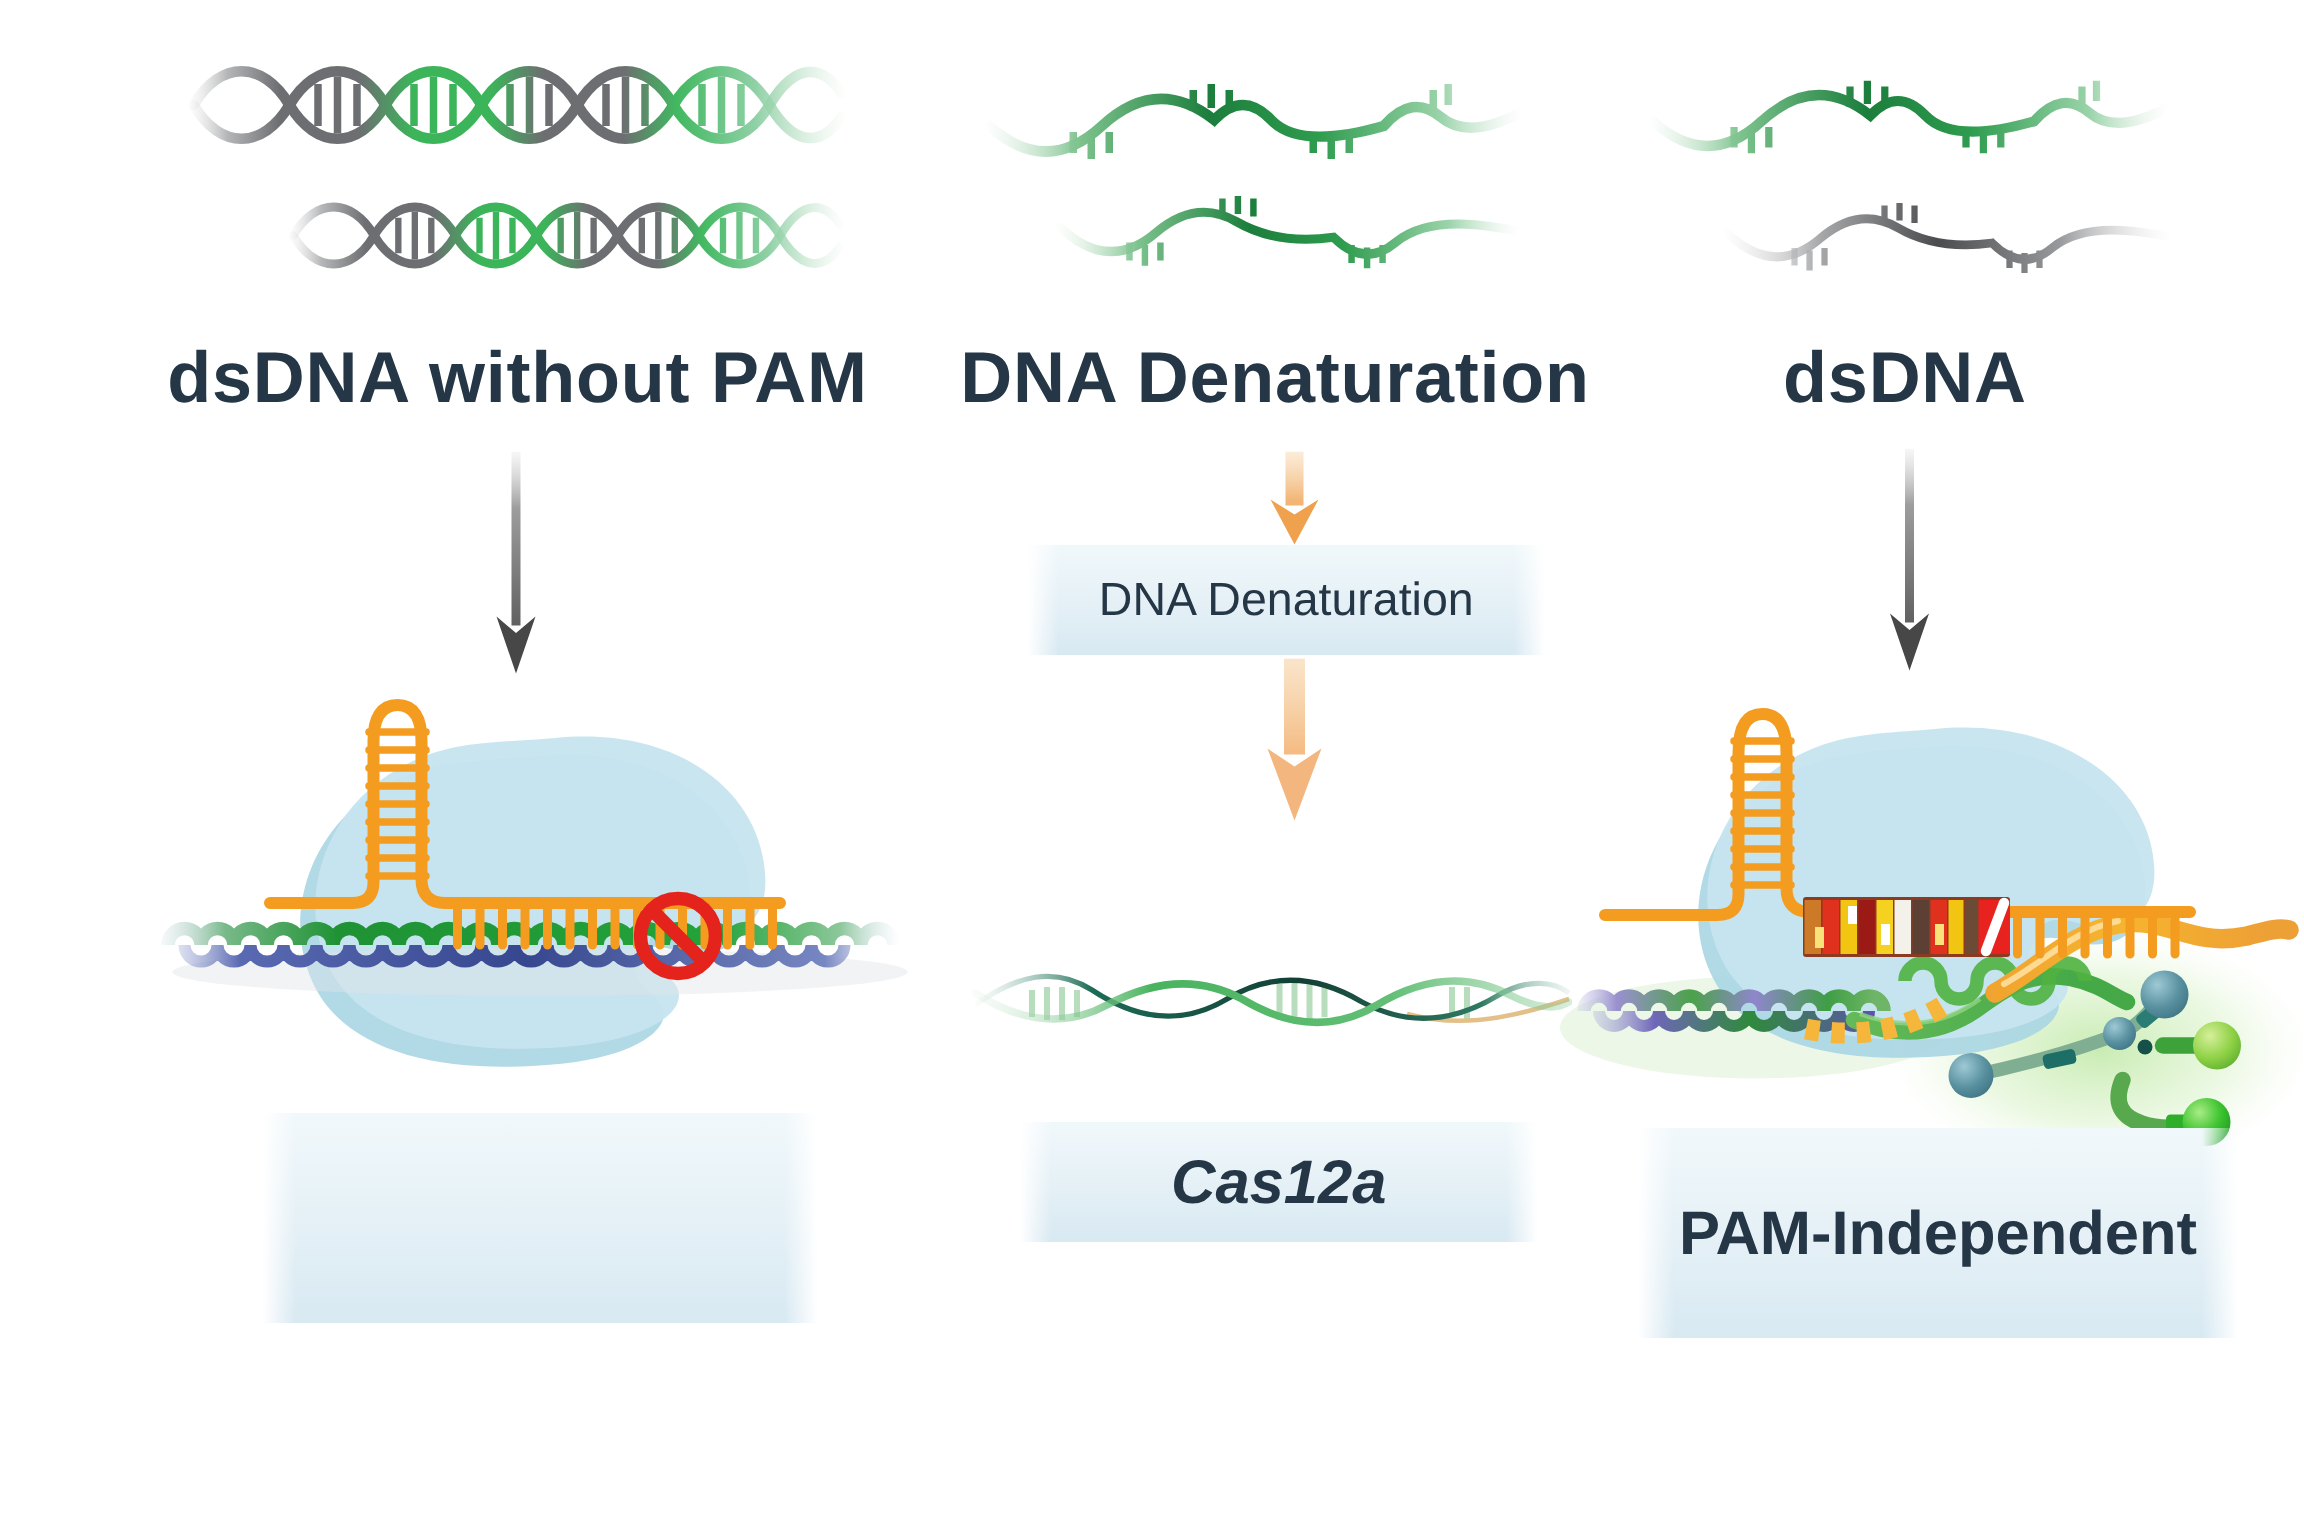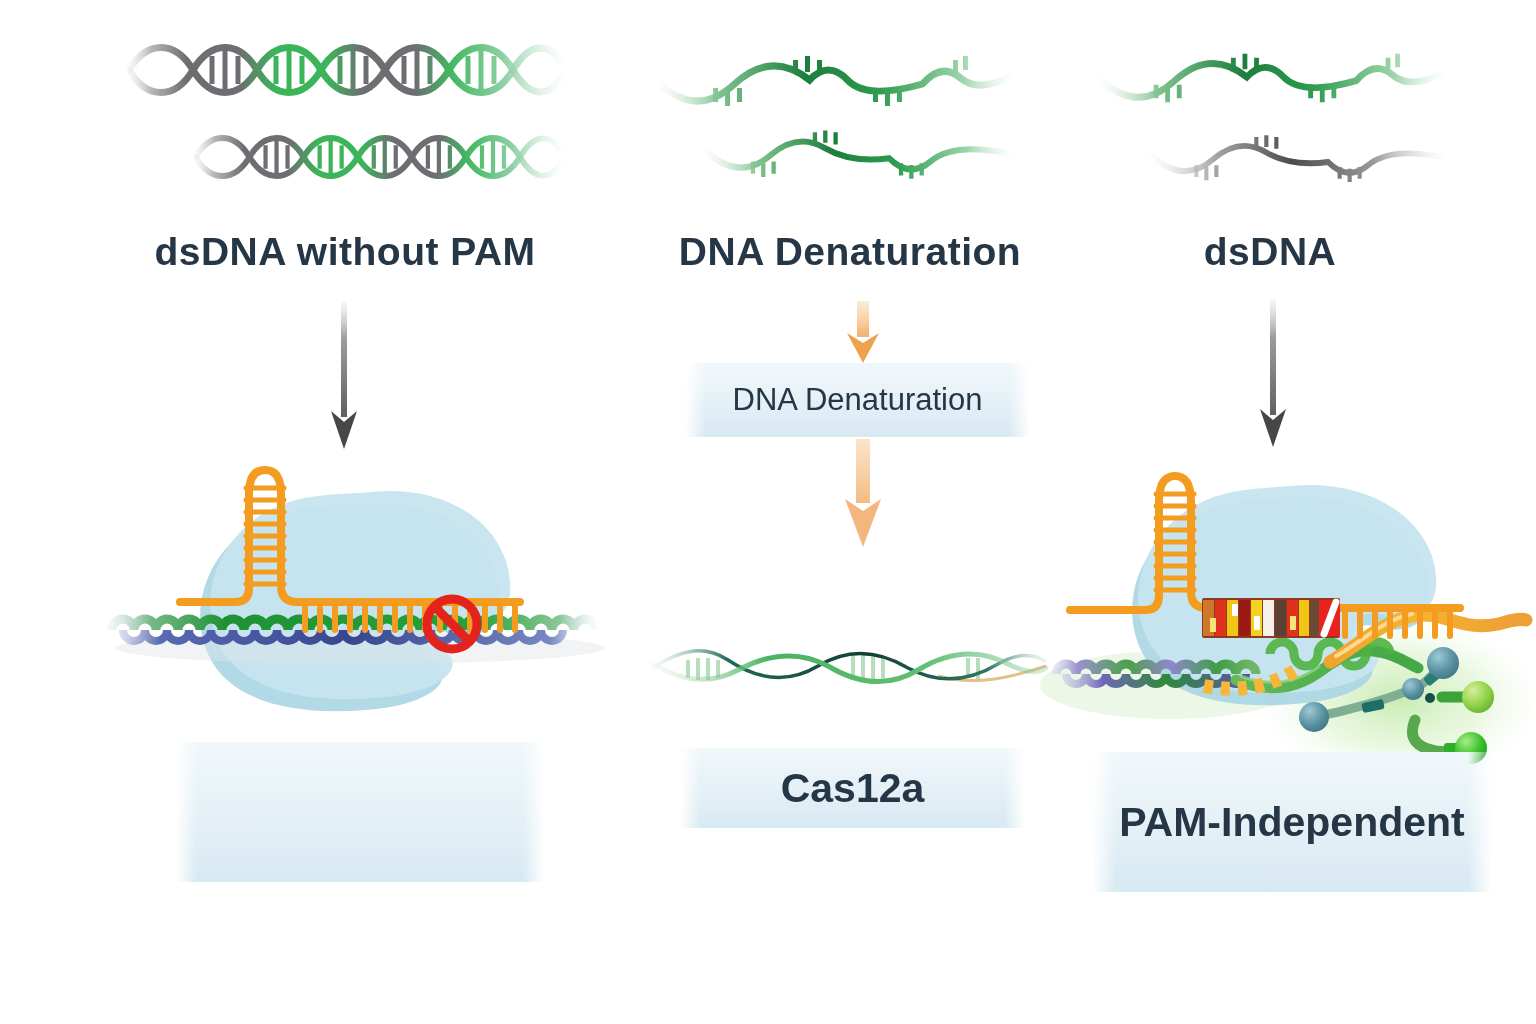--- a/index.html
+++ b/index.html
@@ -8,21 +8,21 @@
     --box-bot:#d8e9f2;
   }
   html,body{margin:0;padding:0;background:#ffffff;}
   .canvas{
     position:relative;width:1536px;height:1024px;background:#ffffff;overflow:hidden;
     font-family:"Liberation Sans", sans-serif;color:var(--text);
   }
   .abs{position:absolute;}
   .top-label{
     position:absolute;display:flex;align-items:center;justify-content:center;
-    font-size:39px;font-weight:600;letter-spacing:.5px;color:var(--text);
+    font-size:48px;font-weight:600;letter-spacing:.5px;color:var(--text);
   }
   .label-box{
     position:absolute;display:flex;flex-direction:column;align-items:center;justify-content:center;
     background:linear-gradient(180deg,var(--box-top) 0%,#e4f0f6 55%,var(--box-bot) 100%);
     -webkit-mask-image:linear-gradient(90deg,transparent 0,#000 6%,#000 94%,transparent 100%);
     mask-image:linear-gradient(90deg,transparent 0,#000 6%,#000 94%,transparent 100%);
     color:var(--text);text-align:center;
   }
   .result-line{font-size:41px;font-weight:600;line-height:57px;}
   .process-text{font-size:31px;font-weight:500;}
@@ -220,21 +220,21 @@
     <polygon points="3,60 21,72 39,60 21,108" fill="#f3b67e"></polygon>
   </svg>
 
   <svg class="abs" style="left:648px;top:632px;" width="400" height="72" viewBox="0 0 400 72">
     <path d="M40,28 V46 M50,26 V48 M60,26 V48 M70,28 V46 M205,24 V48 M215,22 V50 M225,22 V50 M235,24 V46 M320,26 V46 M330,26 V48" stroke="#b7ddbd" stroke-width="4" fill="none"></path>
     <path d="M290,44 C320,52 350,50 398,34" fill="none" stroke="#e3c089" stroke-width="3"></path>
     <path d="M2,38 C30,18 55,12 80,28 C110,48 140,52 170,34 C200,16 230,18 260,36 C290,52 320,50 350,32 C370,20 388,22 398,30" fill="none" stroke="url(#denatTealGrad)" stroke-width="3.5"></path>
     <path d="M2,30 C30,48 60,54 90,38 C120,22 150,18 180,34 C210,52 240,56 270,38 C300,20 330,16 360,32 C380,42 392,40 398,36" fill="none" stroke="url(#denatGreenGrad)" stroke-width="5" stroke-linecap="round"></path>
   </svg>
 
-  <div class="label-box" style="left:680px;top:748px;width:345px;height:80px;">
+  <div class="label-box" style="left:680px;top:748px;width:345px;height:80px;font-style:italic;">
     <span class="result-line">Cas12a</span>
   </div>
 
   <svg class="abs" style="left:1098px;top:42px;" width="348" height="70" viewBox="0 0 360 72">
     <path d="M4,40 Q42,74 79,40 T154,36 Q173,16 192,36 T267,40 Q286,18 305,34 T360,30" fill="none" stroke="url(#waveGreenGrad)" stroke-width="7" stroke-linecap="round"></path>
     <path d="M60,44 V58 M72,46 V62 M84,44 V58 M140,30 V16 M152,28 V12 M164,30 V16 M220,44 V58 M232,46 V62 M244,44 V58 M300,28 V16 M310,26 V12" stroke="url(#waveGreenGrad)" stroke-width="5" fill="none"></path>
   </svg>
   <svg class="abs" style="left:1148px;top:126px;" width="300" height="62" viewBox="0 0 360 72">
     <path d="M4,34 Q42,70 79,38 Q110,12 141,30 T216,42 Q240,66 264,46 T340,34 T360,36" fill="none" stroke="url(#waveGrayGrad)" stroke-width="7" stroke-linecap="round"></path>
     <path d="M58,46 V60 M70,48 V64 M82,46 V60 M130,26 V12 M142,24 V10 M154,26 V12 M230,48 V62 M242,50 V66 M254,48 V62" stroke="url(#waveGrayGrad)" stroke-width="5" fill="none"></path>

